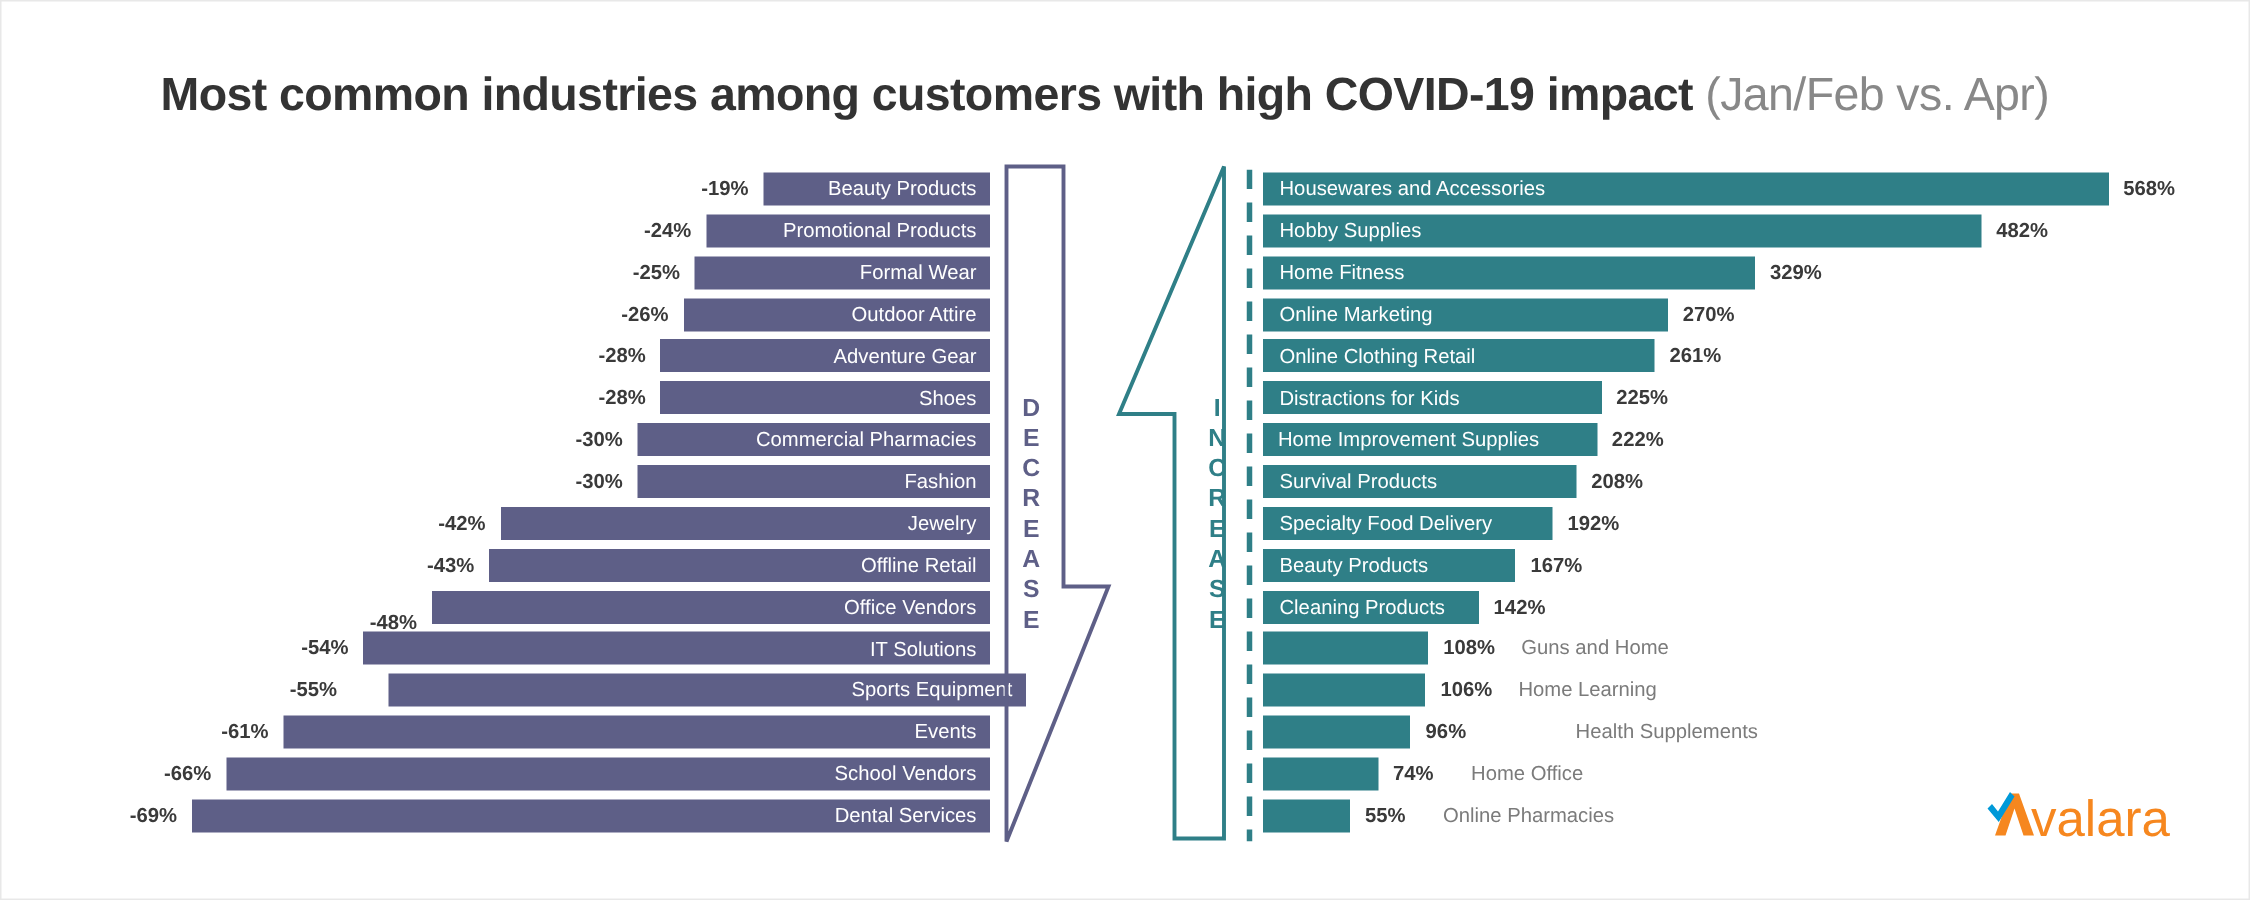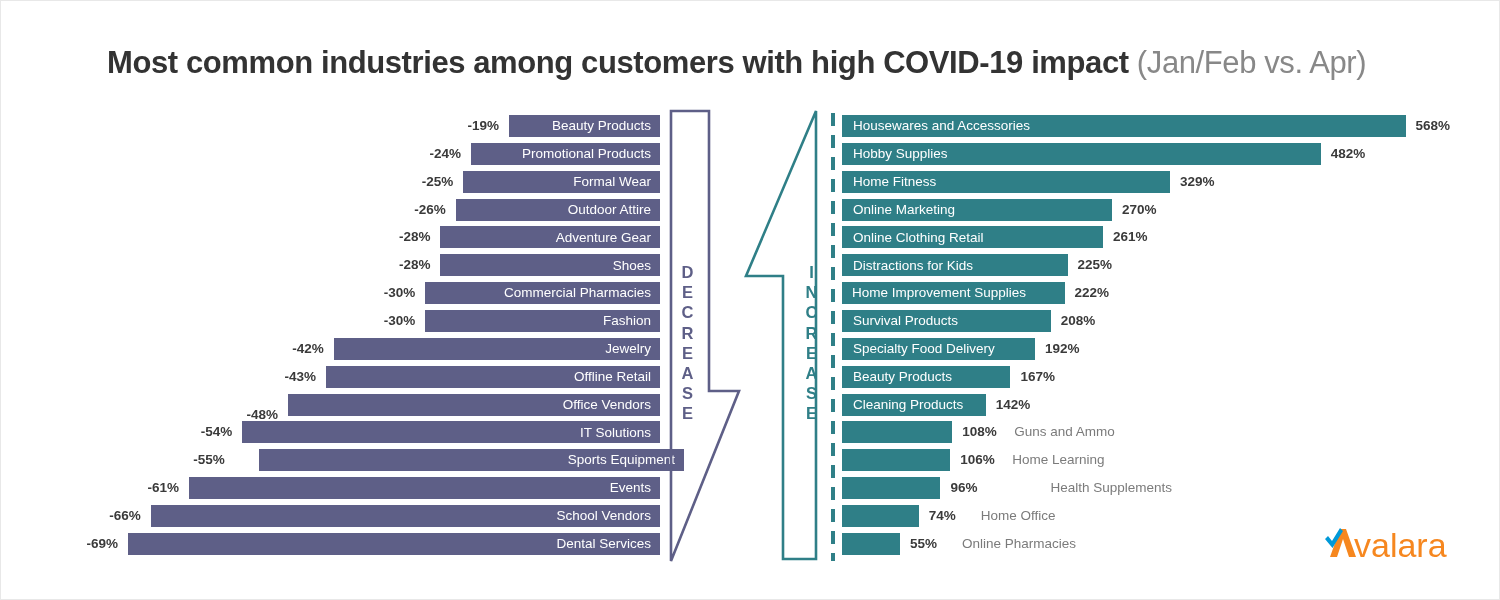--- a/index.html
+++ b/index.html
@@ -260,21 +260,21 @@
         <div class="inc-bar" style="top: 253.65px; width: 168.379px;">
           <span class="blabel">Beauty Products</span>
         </div>
         <div class="inc-val" style="top: 253.65px; left: 1019.38px;">167%</div>
         <div class="inc-bar" style="top: 281.5px; width: 143.741px;">
           <span class="blabel">Cleaning Products</span>
         </div>
         <div class="inc-val" style="top: 281.5px; left: 994.741px;">142%</div>
         <div class="inc-bar" style="top: 309.35px; width: 110.234px;"></div>
         <div class="inc-val" style="top: 309.35px; left: 961.234px;">108%</div>
-        <div class="inc-outside-label" style="top: 309.35px; left: 1013.23px;">Guns and Ammo</div>
+        <div class="inc-outside-label" style="top: 309.35px; left: 1013.23px;">Guns and Home</div>
         <div class="inc-bar" style="top: 337.2px; width: 108.263px;"></div>
         <div class="inc-val" style="top: 337.2px; left: 959.263px;">106%</div>
         <div class="inc-outside-label" style="top: 337.2px; left: 1011.26px;">Home Learning</div>
         <div class="inc-bar" style="top: 365.05px; width: 98.408px;"></div>
         <div class="inc-val" style="top: 365.05px; left: 949.408px;">96%</div>
         <div class="inc-outside-label" style="top: 365.05px; left: 1001.41px; margin-left: 48px;">Health Supplements</div>
         <div class="inc-bar" style="top: 392.9px; width: 76.727px;"></div>
         <div class="inc-val" style="top: 392.9px; left: 927.727px;">74%</div>
         <div class="inc-outside-label" style="top: 392.9px; left: 979.727px;">Home Office</div>
         <div class="inc-bar" style="top: 420.75px; width: 58.0025px;"></div>

